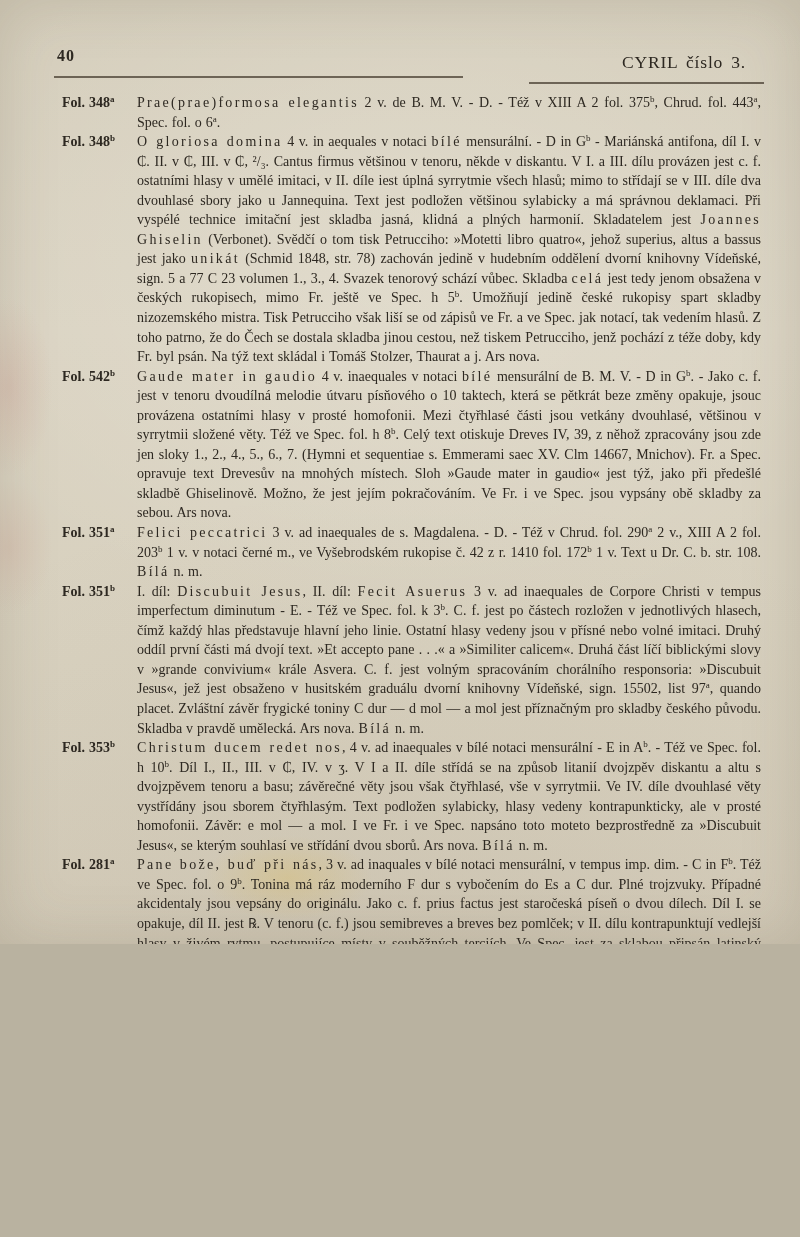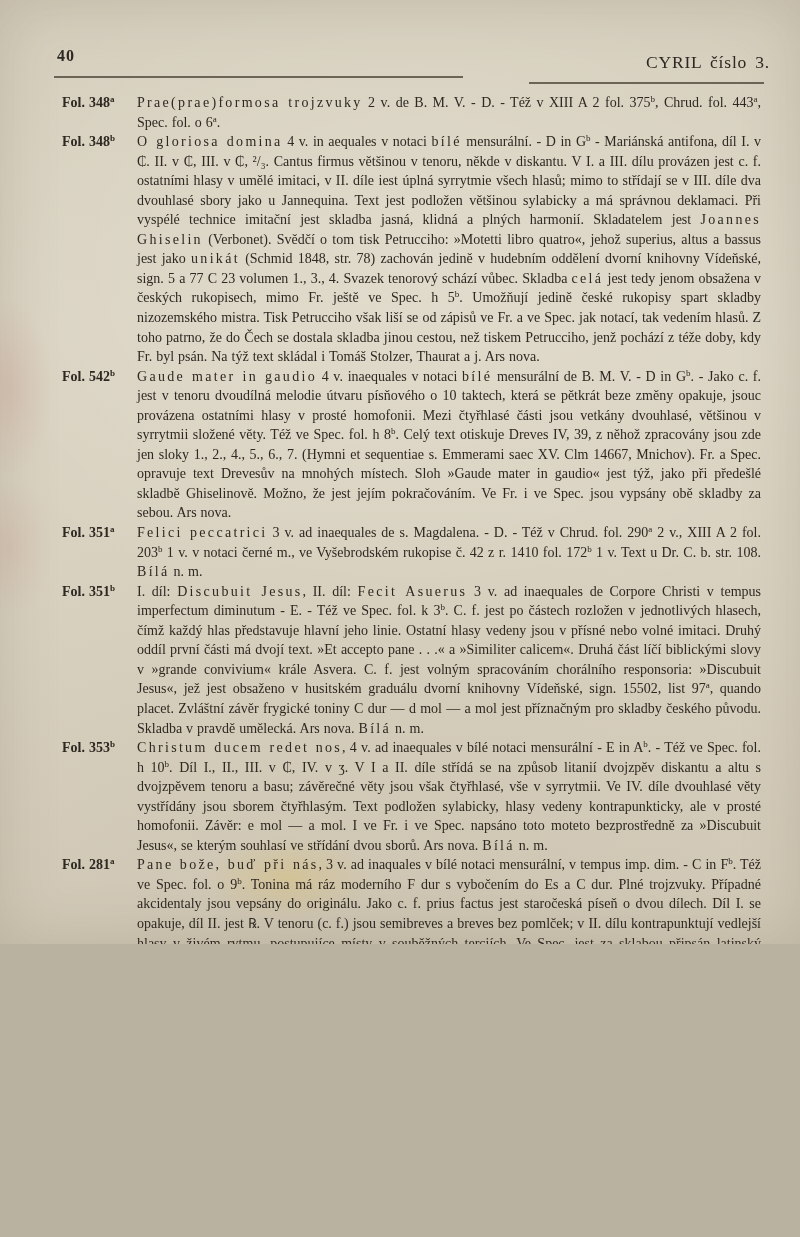--- a/index.html
+++ b/index.html
@@ -34,21 +34,21 @@
   .rule-left {
     position: absolute;
     left: 54px;
     top: 76px;
     width: 409px;
     height: 2px;
     background: rgba(62,52,40,0.70);
   }
   .journal-title {
     position: absolute;
-    right: 30px;
+    right: 54px;
     top: 52px;
     font-size: 17.5px;
     letter-spacing: 0.8px;
     word-spacing: 3px;
   }
   .rule-right {
     position: absolute;
     left: 529px;
     right: 36px;
     top: 82px;
@@ -90,21 +90,21 @@
 <body>
 
 <div class="page">
   <div class="page-number">40</div>
   <div class="rule-left"></div>
   <div class="journal-title">CYRIL číslo 3.</div>
   <div class="rule-right"></div>
   <div class="entries">
   <div class="entry">
     <span class="entry-label"><span>Fol. 348</span><sup>a</sup></span>
-    <span class="entry-body"><span class="sp">Prae(prae)formosa trojzvuky</span><span> 2 v. de B. M. V. - D. - Též v XIII A 2 fol. 375</span><sup>b</sup><span>, Chrud. fol. 443</span><sup>a</sup><span>, Spec. fol. o 6</span><sup>a</sup><span>.</span></span>
+    <span class="entry-body"><span class="sp">Prae(prae)formosa elegantis</span><span> 2 v. de B. M. V. - D. - Též v XIII A 2 fol. 375</span><sup>b</sup><span>, Chrud. fol. 443</span><sup>a</sup><span>, Spec. fol. o 6</span><sup>a</sup><span>.</span></span>
   </div>
 
   <div class="entry">
     <span class="entry-label"><span>Fol. 348</span><sup>b</sup></span>
     <span class="entry-body"><span class="sp">O gloriosa domina</span><span> 4 v. in aequales v notaci </span><span class="sp">bílé</span><span> mensurální. - D in G</span><sup>b</sup><span> - Mariánská antifona, díl I. v ₵. II. v ₵, III. v ₵, ²/₃.  Cantus firmus většinou v tenoru, někde v diskantu.  V I. a III. dílu provázen jest c. f. ostatními hlasy v umělé imitaci, v II. díle iest úplná syrrytmie všech hlasů; mimo to střídají se v III. díle dva dvouhlasé sbory jako u Jannequina.  Text jest podložen většinou sylabicky a má správnou deklamaci.  Při vyspélé technice imitační jest skladba jasná, klidná a plných harmonií.  Skladatelem jest </span><span class="sp">Joannes Ghiselin</span><span> (Verbonet).  Svědčí o tom tisk Petrucciho: »Motetti libro quatro«, jehož superius, altus a bassus jest jako </span><span class="sp">unikát</span><span> (Schmid 1848, str. 78) zachován jedině v hudebním oddělení dvorní knihovny Vídeňské, sign. 5 a 77 C 23 volumen 1., 3., 4.  Svazek tenorový schází vůbec.  Skladba </span><span class="sp">celá</span><span> jest tedy jenom obsažena v českých rukopisech, mimo Fr. ještě ve Spec. h 5</span><sup>b</sup><span>.  Umožňují jedině české rukopisy spart skladby nizozemského mistra.  Tisk Petrucciho však liší se od zápisů ve Fr. a ve Spec. jak notací, tak vedením hlasů.  Z toho patrno, že do Čech se dostala skladba jinou cestou, než tiskem Petrucciho, jenž pochází z téže doby, kdy Fr. byl psán.  Na týž text skládal i Tomáš Stolzer, Thaurat a j.  Ars nova.</span></span>
   </div>
 
   <div class="entry">
     <span class="entry-label"><span>Fol. 542</span><sup>b</sup></span>
     <span class="entry-body"><span class="sp">Gaude mater in gaudio</span><span> 4 v. inaequales v notaci </span><span class="sp">bílé</span><span> mensurální de B. M. V. - D in G</span><sup>b</sup><span>. - Jako c. f. jest v tenoru dvoudílná melodie útvaru písňového o 10 taktech, která se pětkrát beze změny opakuje, jsouc provázena ostatními hlasy v prosté homofonii.  Mezi čtyřhlasé části jsou vetkány dvouhlasé, většinou v syrrytmii složené věty.  Též ve Spec. fol. h 8</span><sup>b</sup><span>.  Celý text otiskuje Dreves IV, 39, z něhož zpracovány jsou zde jen sloky 1., 2., 4., 5., 6., 7. (Hymni et sequentiae s. Emmerami saec XV.  Clm 14667, Mnichov).  Fr. a Spec. opravuje text Drevesův na mnohých místech.  Sloh »Gaude mater in gaudio« jest týž, jako při předešlé skladbě Ghiselinově.  Možno, že jest jejím pokračováním.  Ve Fr. i ve Spec. jsou vypsány obě skladby za sebou.  Ars nova.</span></span>

